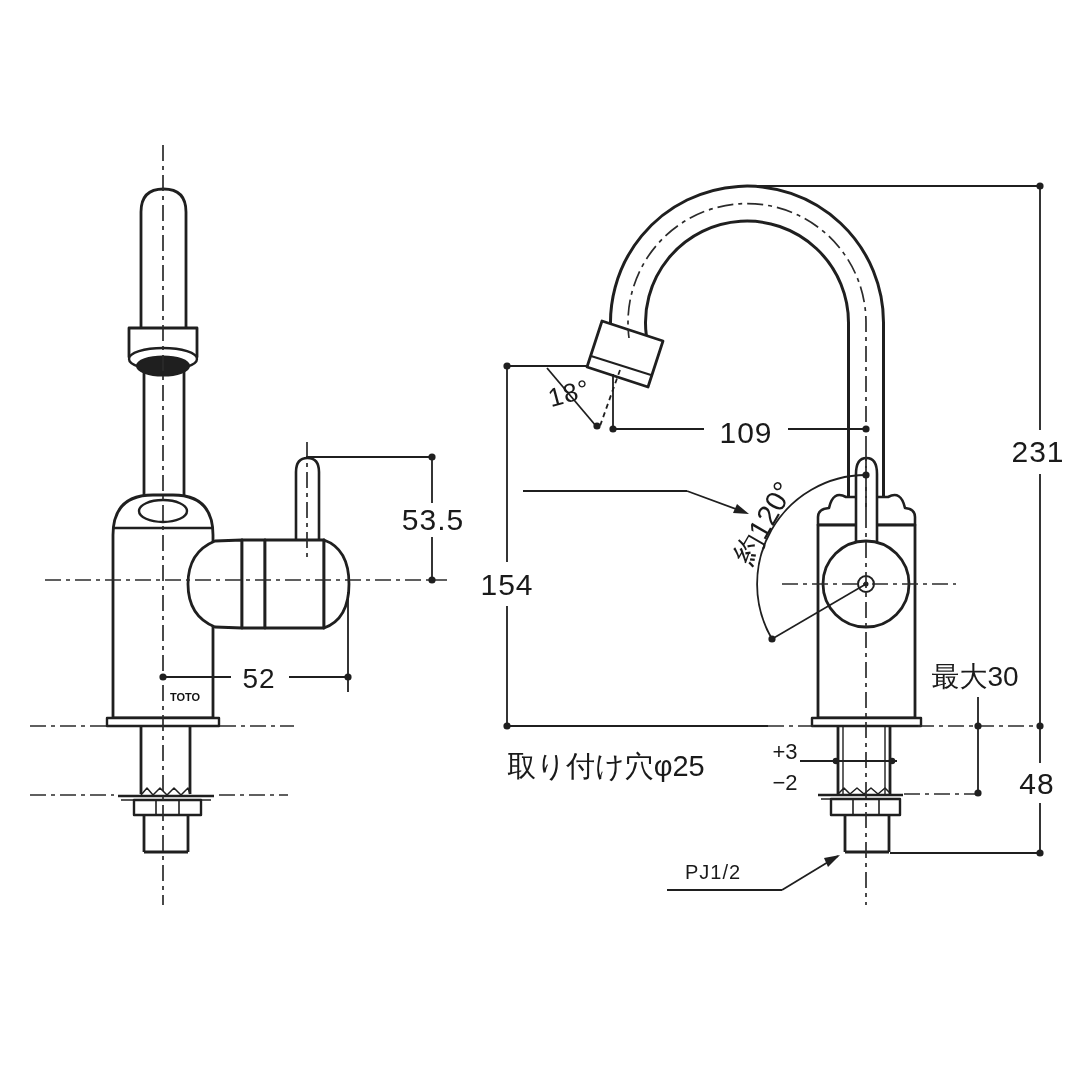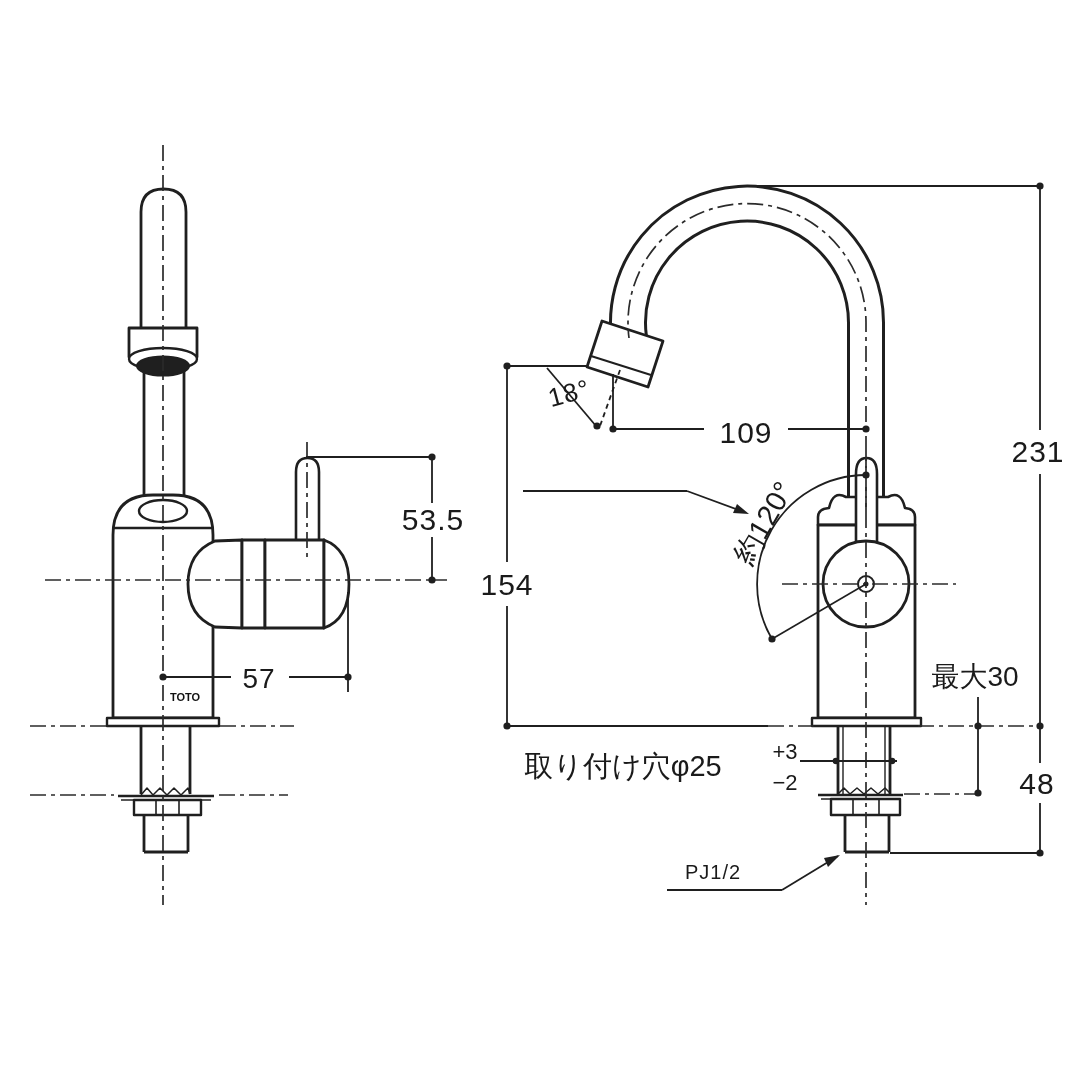--- a/index.html
+++ b/index.html
@@ -175,27 +175,27 @@
           <circle cx="892" cy="761" r="3.3"></circle>
         <circle cx="866" cy="475" r="3.6"></circle>
           <circle cx="772" cy="639" r="3.6"></circle>
         <polygon points="749,514 733,513 737,504"></polygon>
         <polygon points="840,855 828,867 824,858"></polygon>
       </g>
     </g>
   </svg>
 
   <div class="label num bg" style="left:433px;top:520px;">53.5</div>
-  <div class="label num bg" style="left:259px;top:679px;font-size:28px;">57</div>
+  <div class="label num bg" style="left:259px;top:679px;font-size:28px;">52</div>
   <div class="label num rot15" style="left:569px;top:393px;font-size:26px;">18°</div>
   <div class="label num bg" style="left:746px;top:433px;">109</div>
   <div class="label num bg" style="left:507px;top:585px;">154</div>
   <div class="label num bg" style="left:1038px;top:452px;text-align:right;">231</div>
   <div class="label num bg" style="left:1037px;top:784px;">48</div>
   <div class="label jp rot60" style="left:764px;top:523px;font-size:29px;">約120°</div>
   <div class="label jp" style="left:975px;top:677px;font-size:28px;">最大30</div>
   <div class="label small" style="left:785px;top:752px;">+3</div>
   <div class="label small" style="left:785px;top:783px;">−2</div>
-  <div class="label jp" style="left:623px;top:766px;font-size:29px;">取り付け穴φ25</div>
+  <div class="label jp" style="left:606px;top:766px;font-size:29px;">取り付け穴φ25</div>
   <div class="label num" style="left:713px;top:872px;font-size:20px;">PJ1/2</div>
   <div class="label logo" style="left:164px;top:697px;">TOTO</div>
 
 </div>
 
 </body></html>

